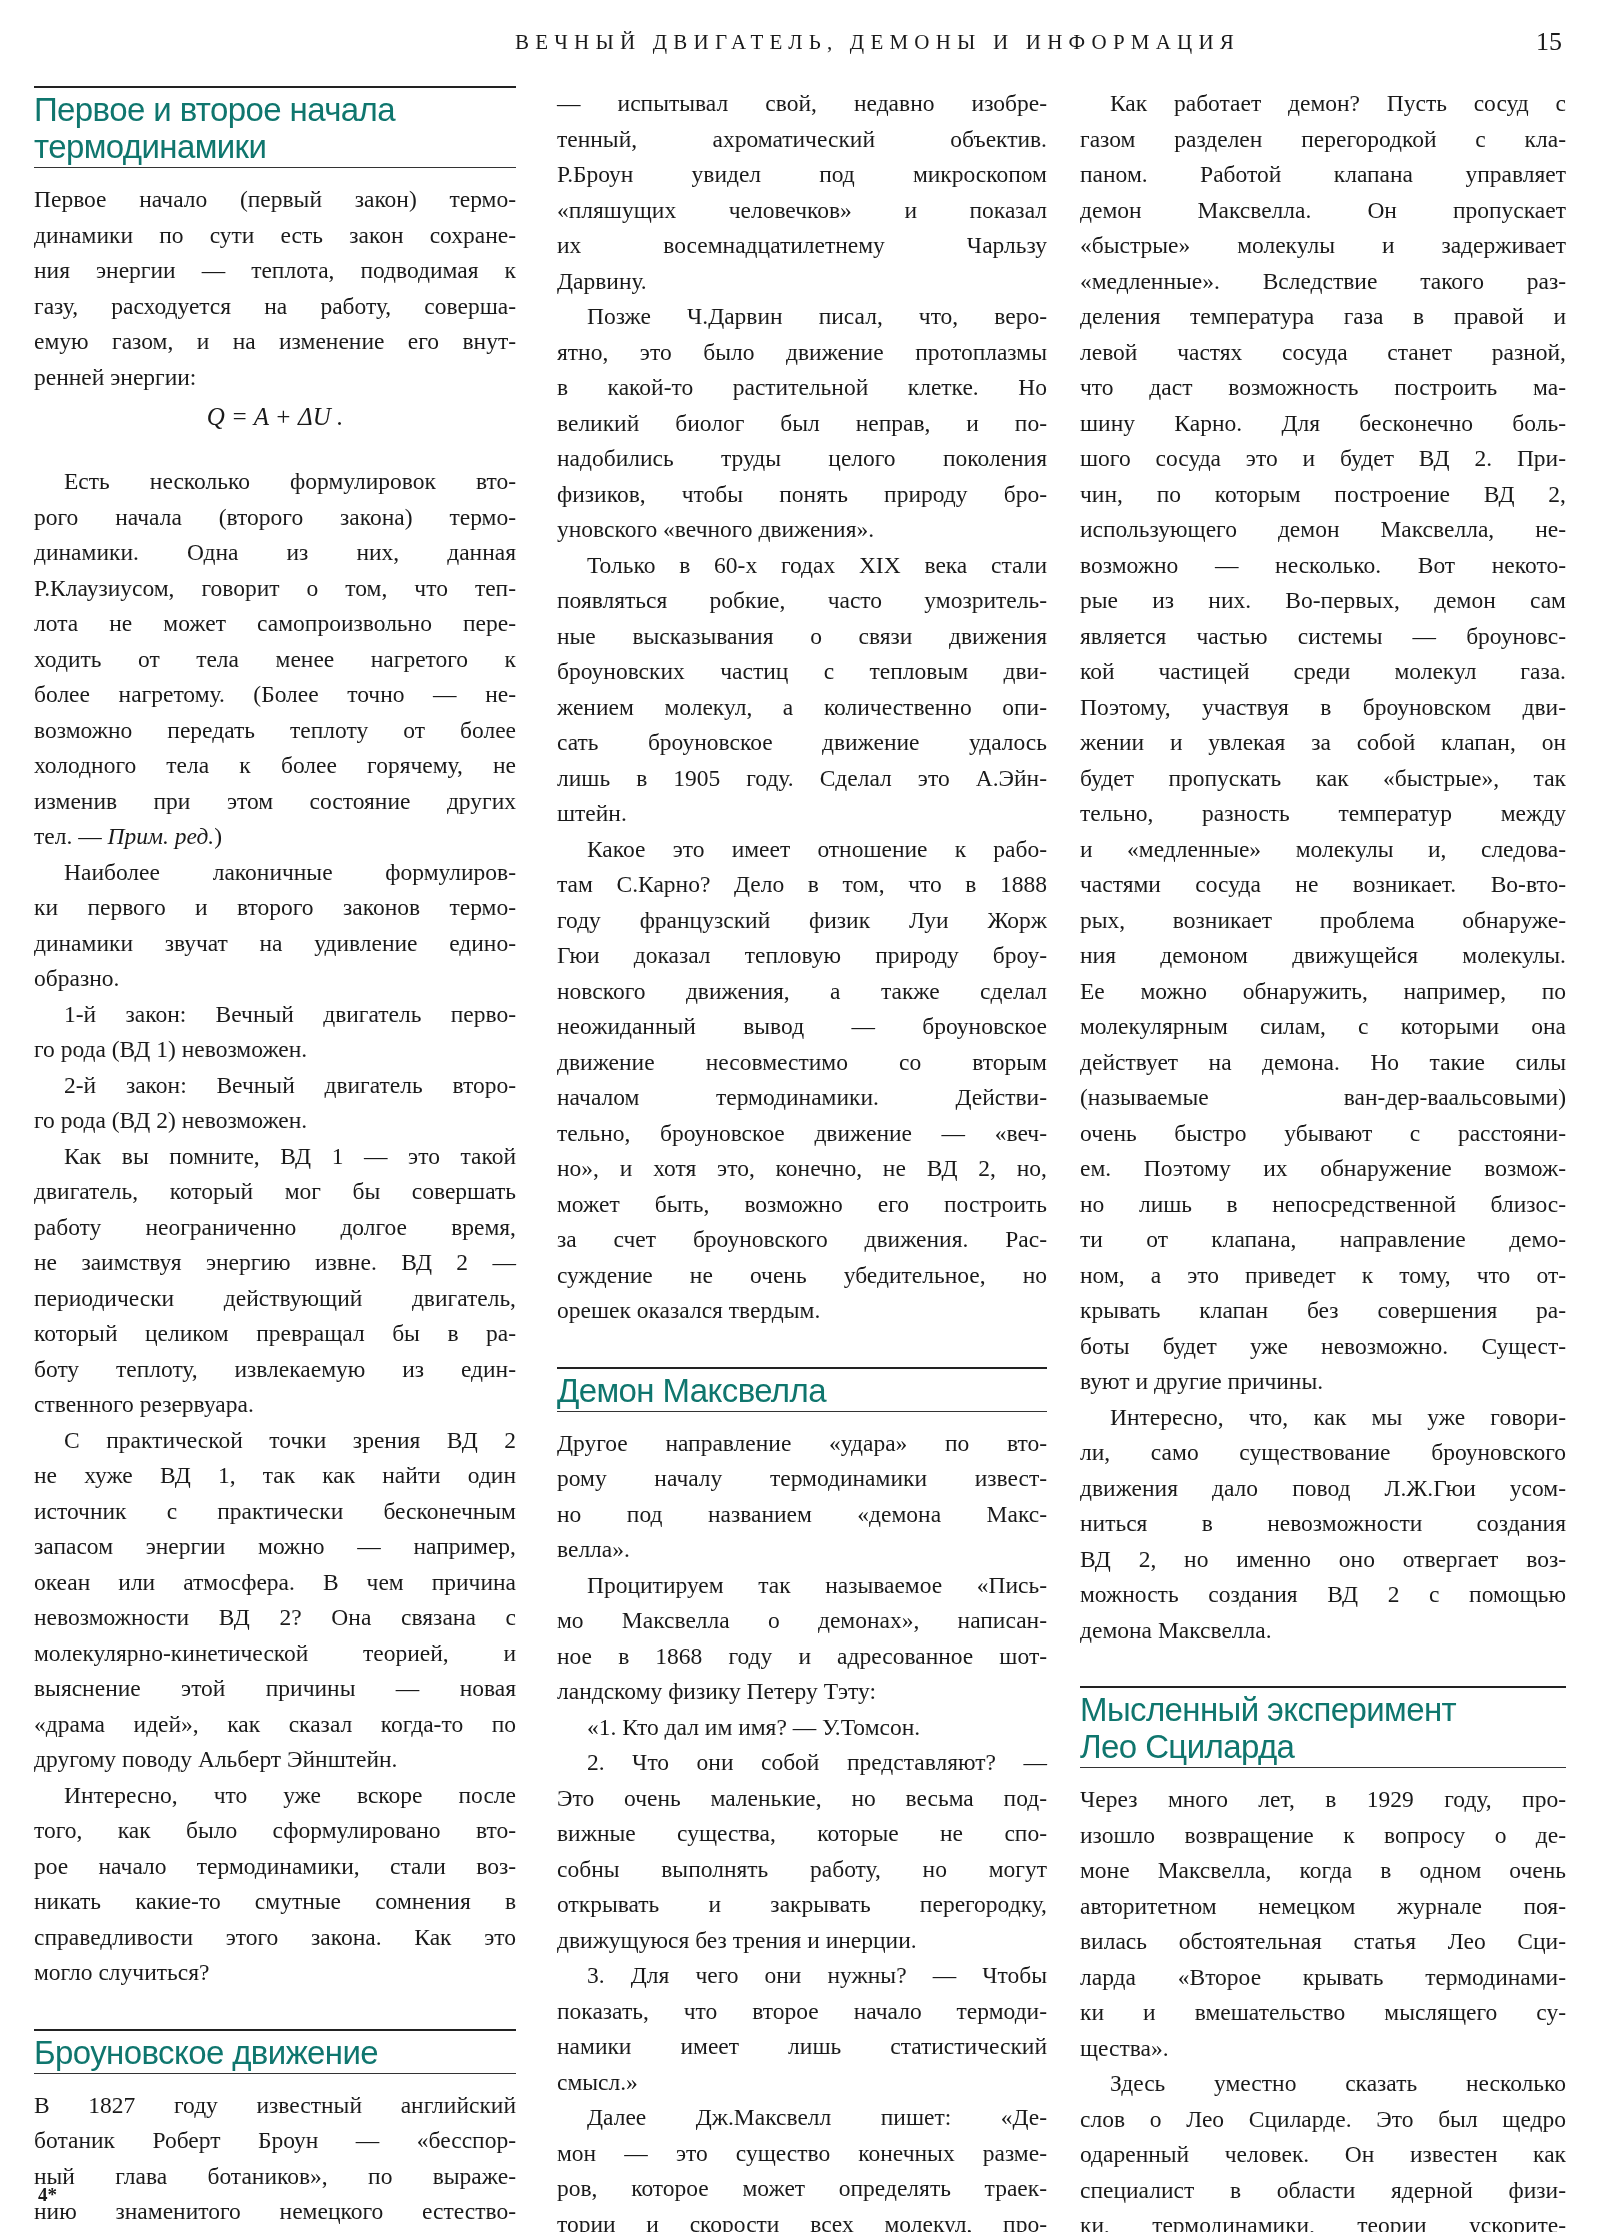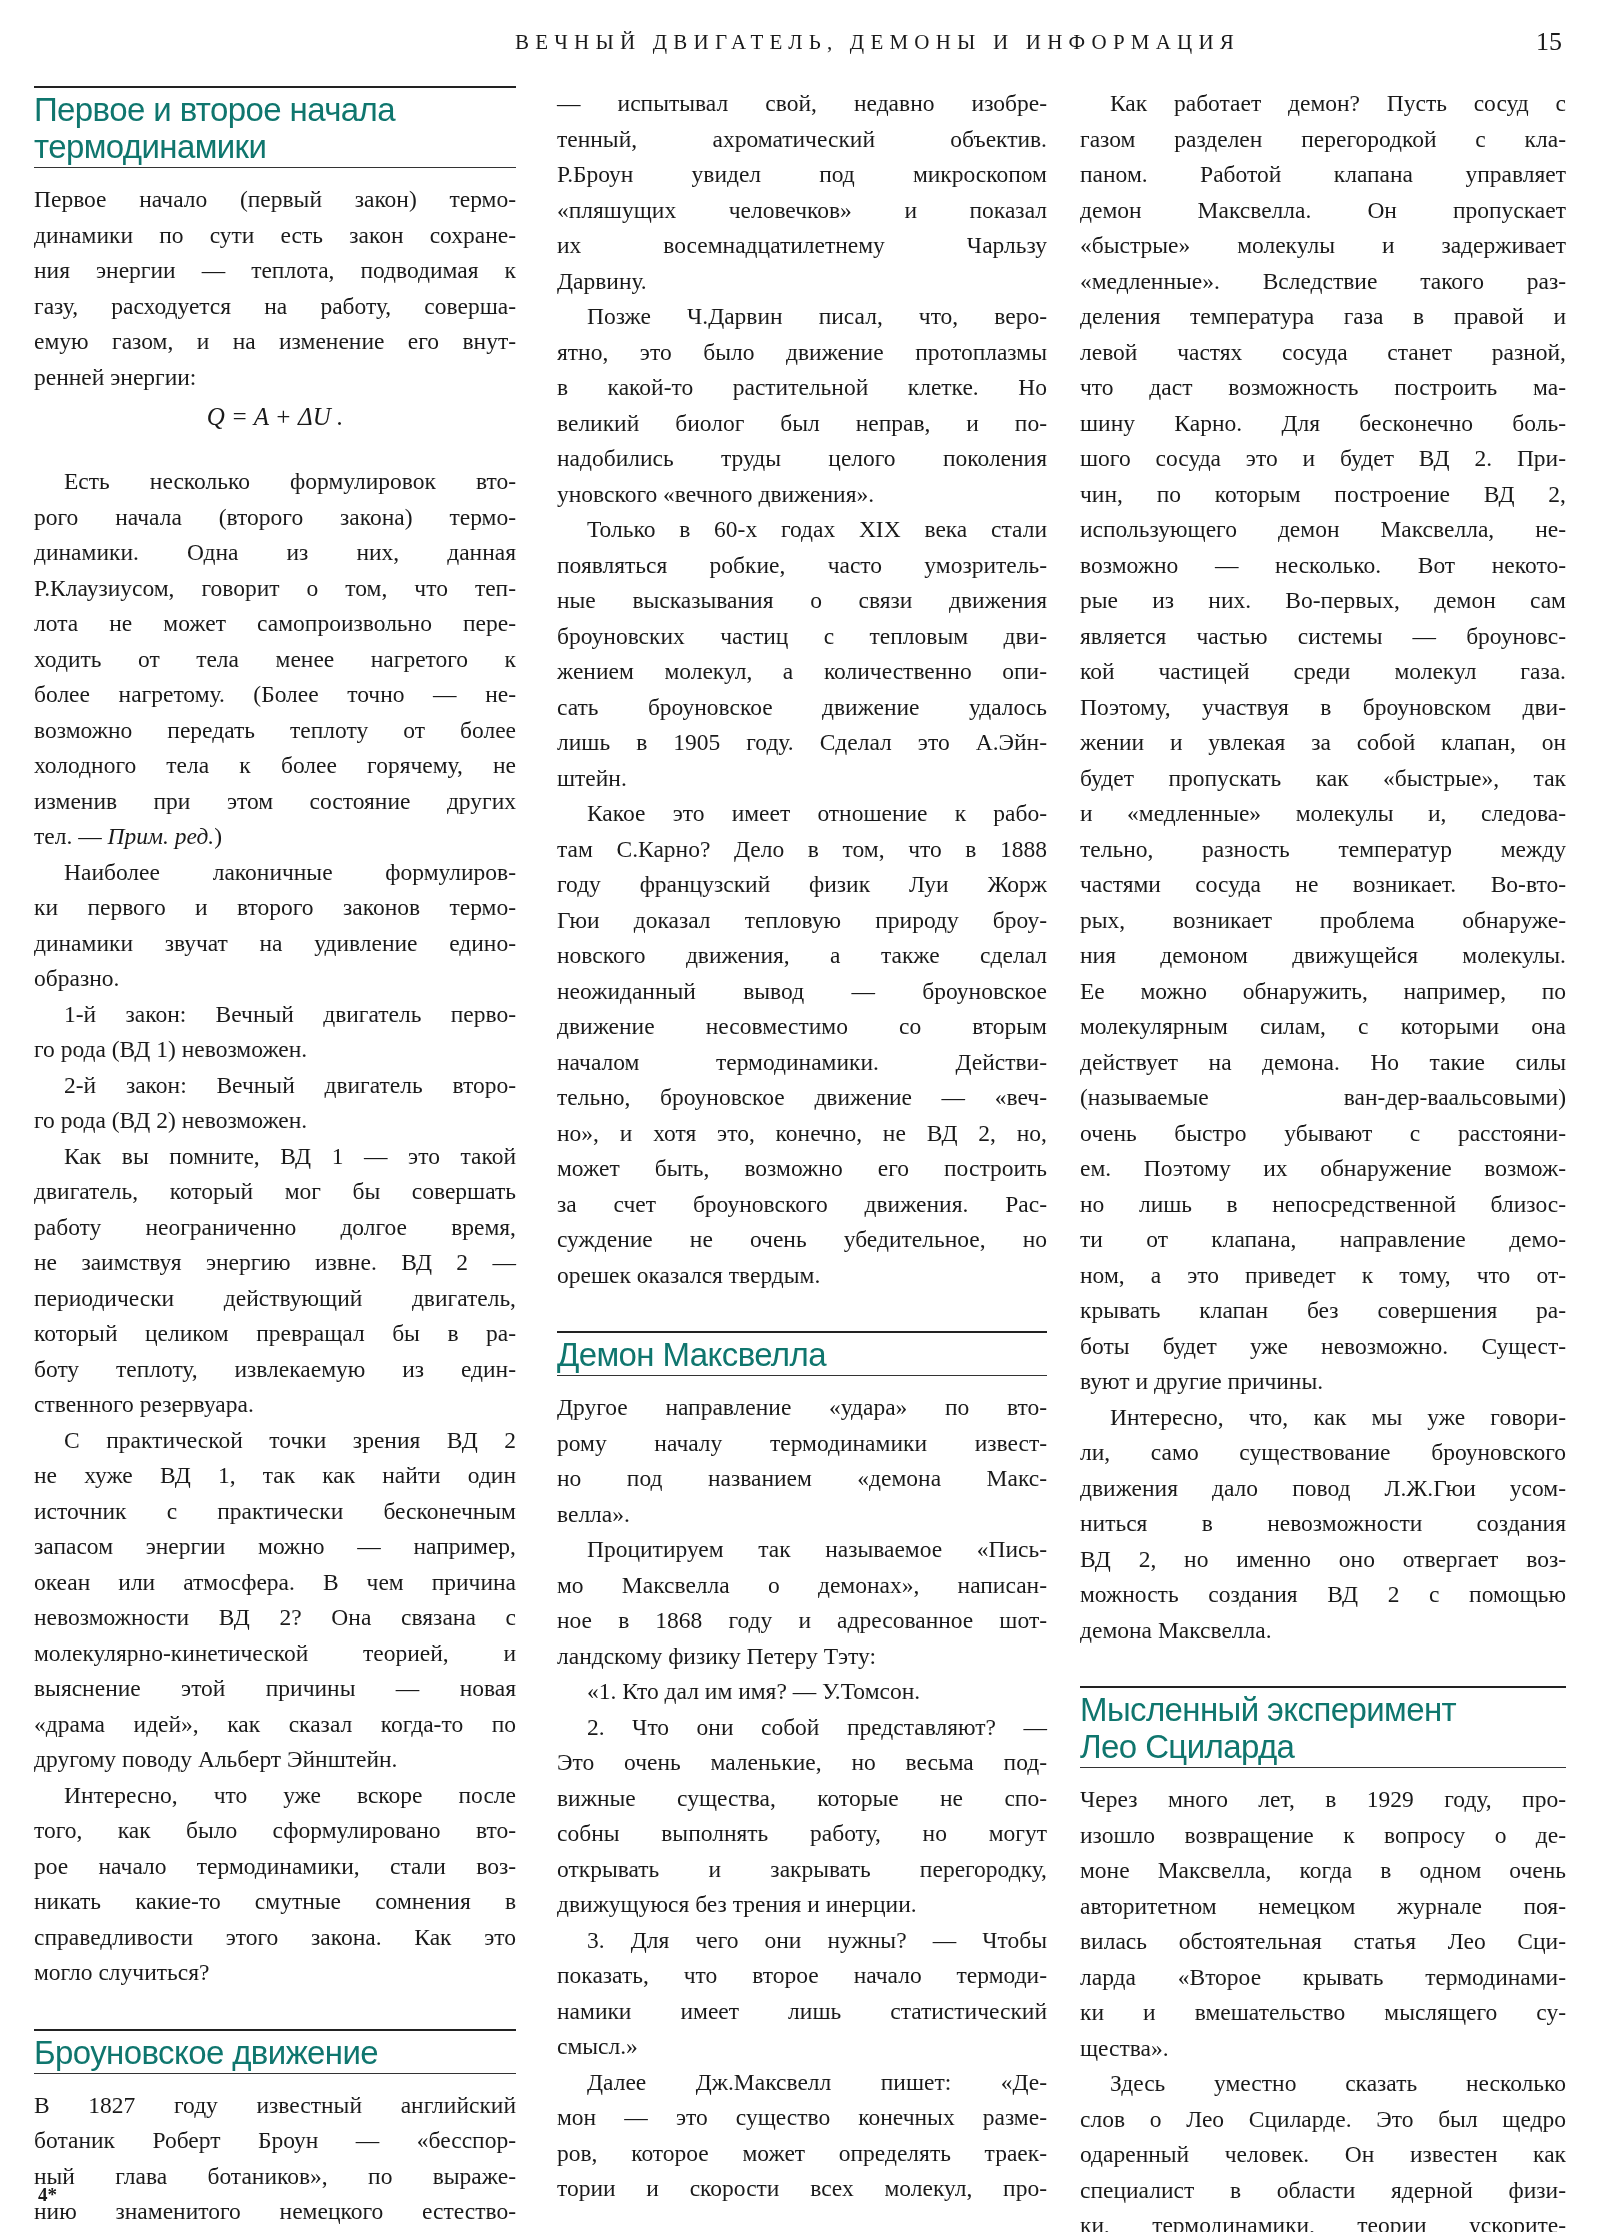--- a/index.html
+++ b/index.html
@@ -144,20 +144,21 @@
       <span class="ln">«пляшущих человечков» и показал</span>
       <span class="ln">их восемнадцатилетнему Чарльзу</span>
       <span class="ln last">Дарвину.</span>
     </div>
     <div class="p">
       <span class="ln indent">Позже Ч.Дарвин писал, что, веро-</span>
       <span class="ln">ятно, это было движение протоплазмы</span>
       <span class="ln">в какой-то растительной клетке. Но</span>
       <span class="ln">великий биолог был неправ, и по-</span>
       <span class="ln">надобились труды целого поколения</span>
+      <span class="ln">физиков, чтобы понять природу бро-</span>
       <span class="ln last">уновского «вечного движения».</span>
     </div>
     <div class="p">
       <span class="ln indent">Только в 60-х годах XIX века стали</span>
       <span class="ln">появляться робкие, часто умозритель-</span>
       <span class="ln">ные высказывания о связи движения</span>
       <span class="ln">броуновских частиц с тепловым дви-</span>
       <span class="ln">жением молекул, а количественно опи-</span>
       <span class="ln">сать броуновское движение удалось</span>
       <span class="ln">лишь в 1905 году. Сделал это А.Эйн-</span>
@@ -238,22 +239,22 @@
       <span class="ln">шого сосуда это и будет ВД 2. При-</span>
       <span class="ln">чин, по которым построение ВД 2,</span>
       <span class="ln">использующего демон Максвелла, не-</span>
       <span class="ln">возможно — несколько. Вот некото-</span>
       <span class="ln">рые из них. Во-первых, демон сам</span>
       <span class="ln">является частью системы — броуновс-</span>
       <span class="ln">кой частицей среди молекул газа.</span>
       <span class="ln">Поэтому, участвуя в броуновском дви-</span>
       <span class="ln">жении и увлекая за собой клапан, он</span>
       <span class="ln">будет пропускать как «быстрые», так</span>
+      <span class="ln">тельно, разность температур между</span>
       <span class="ln">и «медленные» молекулы и, следова-</span>
-      <span class="ln">тельно, разность температур между</span>
       <span class="ln">частями сосуда не возникает. Во-вто-</span>
       <span class="ln">рых, возникает проблема обнаруже-</span>
       <span class="ln">ния демоном движущейся молекулы.</span>
       <span class="ln">Ее можно обнаружить, например, по</span>
       <span class="ln">молекулярным силам, с которыми она</span>
       <span class="ln">действует на демона. Но такие силы</span>
       <span class="ln">(называемые ван-дер-ваальсовыми)</span>
       <span class="ln">очень быстро убывают с расстояни-</span>
       <span class="ln">ем. Поэтому их обнаружение возмож-</span>
       <span class="ln">но лишь в непосредственной близос-</span>

